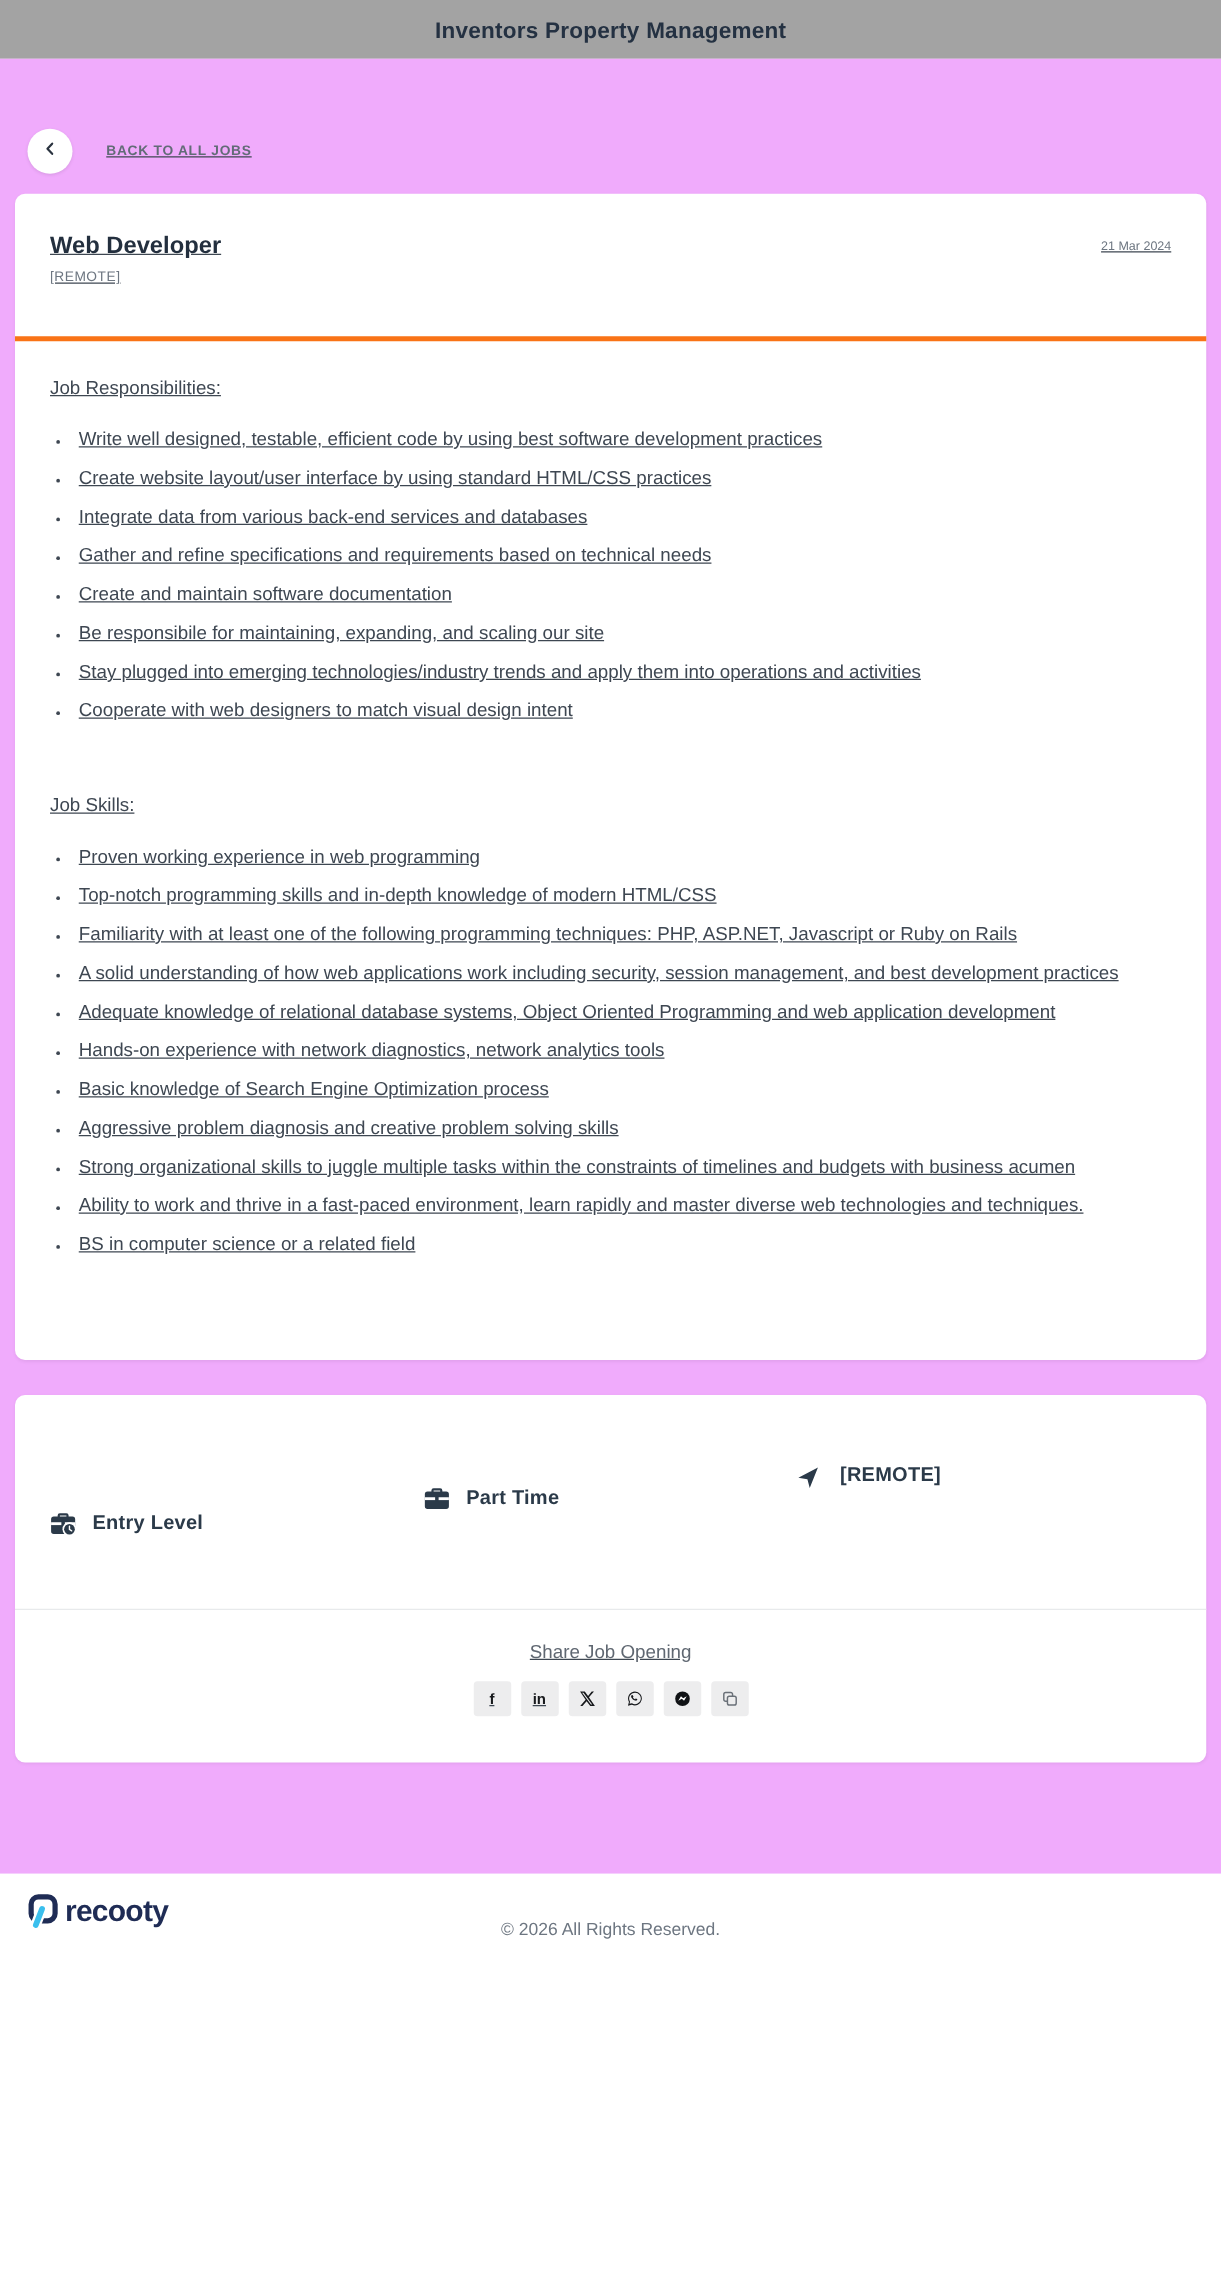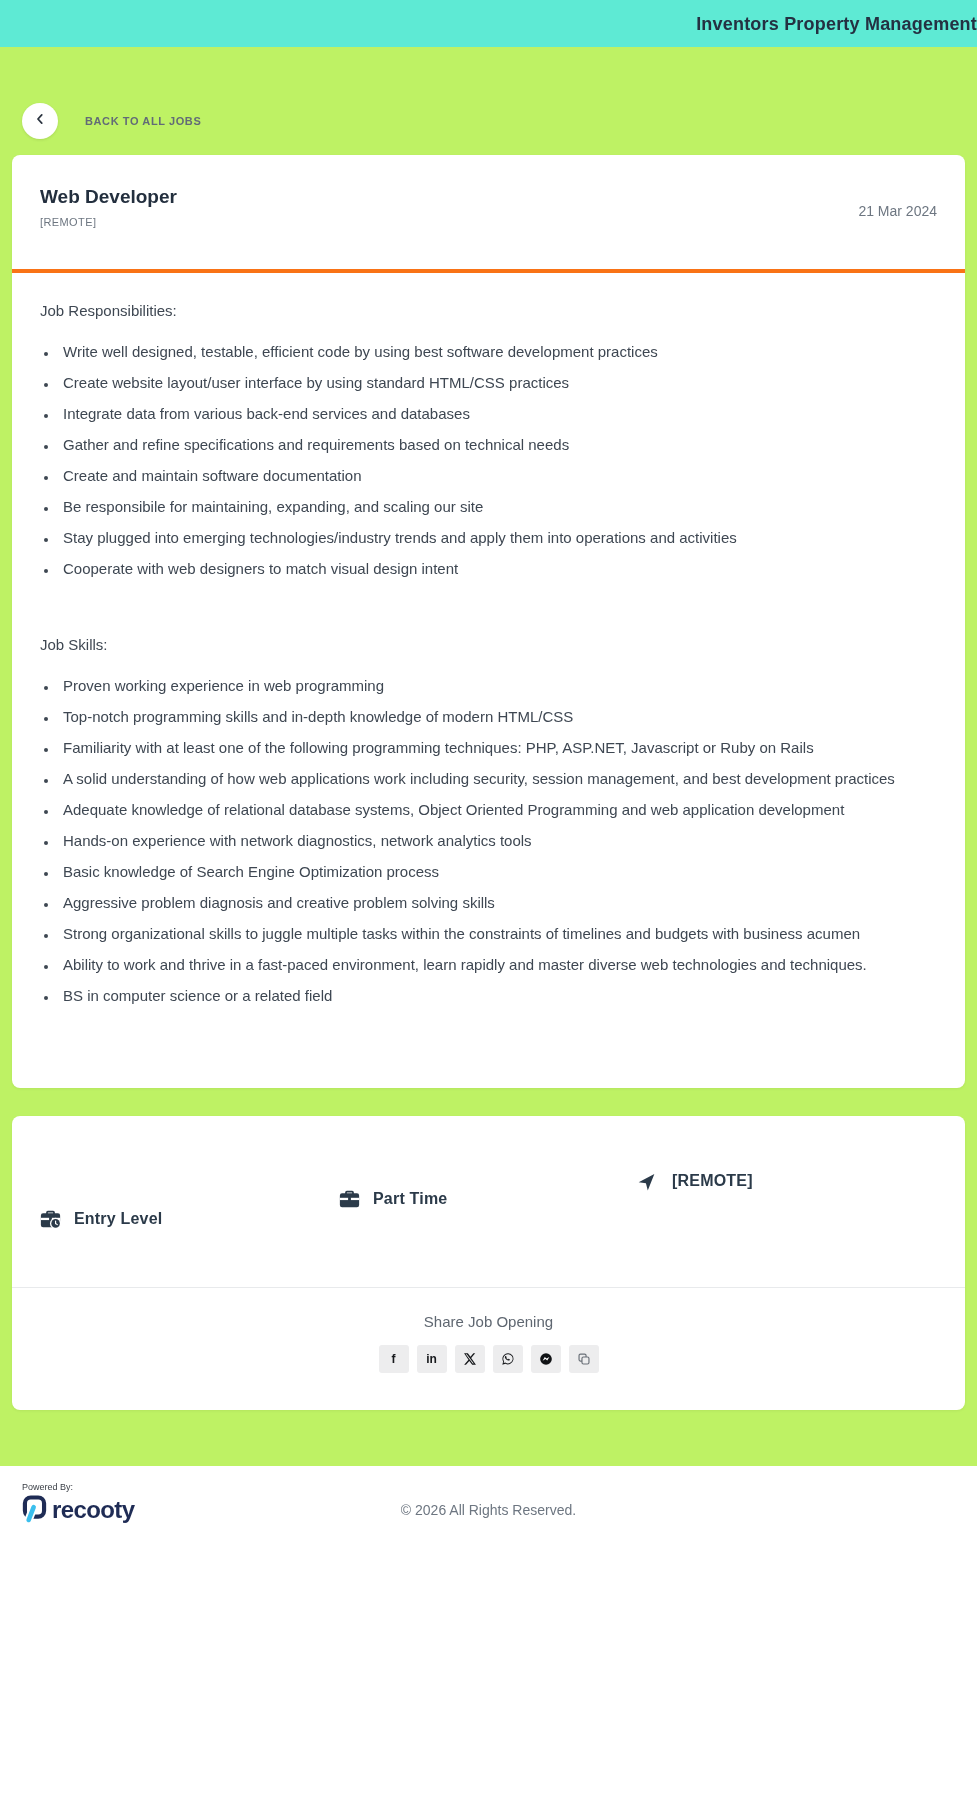--- a/index.html
+++ b/index.html
@@ -4,35 +4,36 @@
 <style>
   * { margin: 0; padding: 0; box-sizing: border-box; }
   html, body { width: 977px; }
   body {
     font-family: "Liberation Sans", sans-serif;
     background: #ffffff;
     color: #3e4752;
   }
   
   .app-header {
-    background: #5eead4;
+    background: #a3a3a3;
     padding: 13px 0 12px;
-    text-align: right;
+    text-align: center;
   }
   .app-header h1 {
     font-size: 18px;
     line-height: 22px;
     font-weight: bold;
     color: #243142;
     letter-spacing: 0.2px;
   }
   
   .page {
-    background: #bef264;
-    padding: 56px 12px 56px;
+    background: #f0abfc;
+    padding: 56px 12px 89px;
+    text-decoration: underline;
   }
   
   .back-row {
     display: flex;
     align-items: center;
     gap: 27px;
     height: 36px;
     margin-left: 10px;
     cursor: pointer;
   }
@@ -91,24 +92,24 @@
     color: #232f3e;
   }
   .job-tag {
     margin-top: 6px;
     font-size: 11px;
     line-height: 14px;
     letter-spacing: 0.4px;
     color: #6d7681;
   }
   .job-date {
-    font-size: 14px;
+    font-size: 10px;
     line-height: 20px;
     color: #6d7681;
-    margin-top: 16px;
+    margin-top: 3px;
   }
   .job-body { padding: 28px 28px 72px; }
   .section-heading {
     font-size: 15px;
     line-height: 20px;
     color: #3e4752;
   }
   .section-heading + ul { margin-top: 20px; }
   .skills-heading { margin-top: 56px; }
   .job-body ul {
@@ -355,21 +356,20 @@
               </svg>
           </span>
         </button>
       </div>
     </div>
   </section>
 
 </div>
 
 <footer class="site-footer">
-  <div class="powered-by">Powered By:</div>
   <div class="brand">
     <span class="brand-mark">
       <svg viewBox="0 0 30 34">
           <rect x="3.5" y="3" width="23" height="23" rx="7" fill="none" stroke="#1f2c55" stroke-width="5"></rect>
           <path d="M14 14 L7.5 31" stroke="#fff" stroke-width="10" stroke-linecap="round"></path>
           <path d="M14 14.5 L8 30" stroke="#3bbfed" stroke-width="5.5" stroke-linecap="round"></path>
         </svg>
     </span>
     <span class="brand-name">recooty</span>
   </div>

